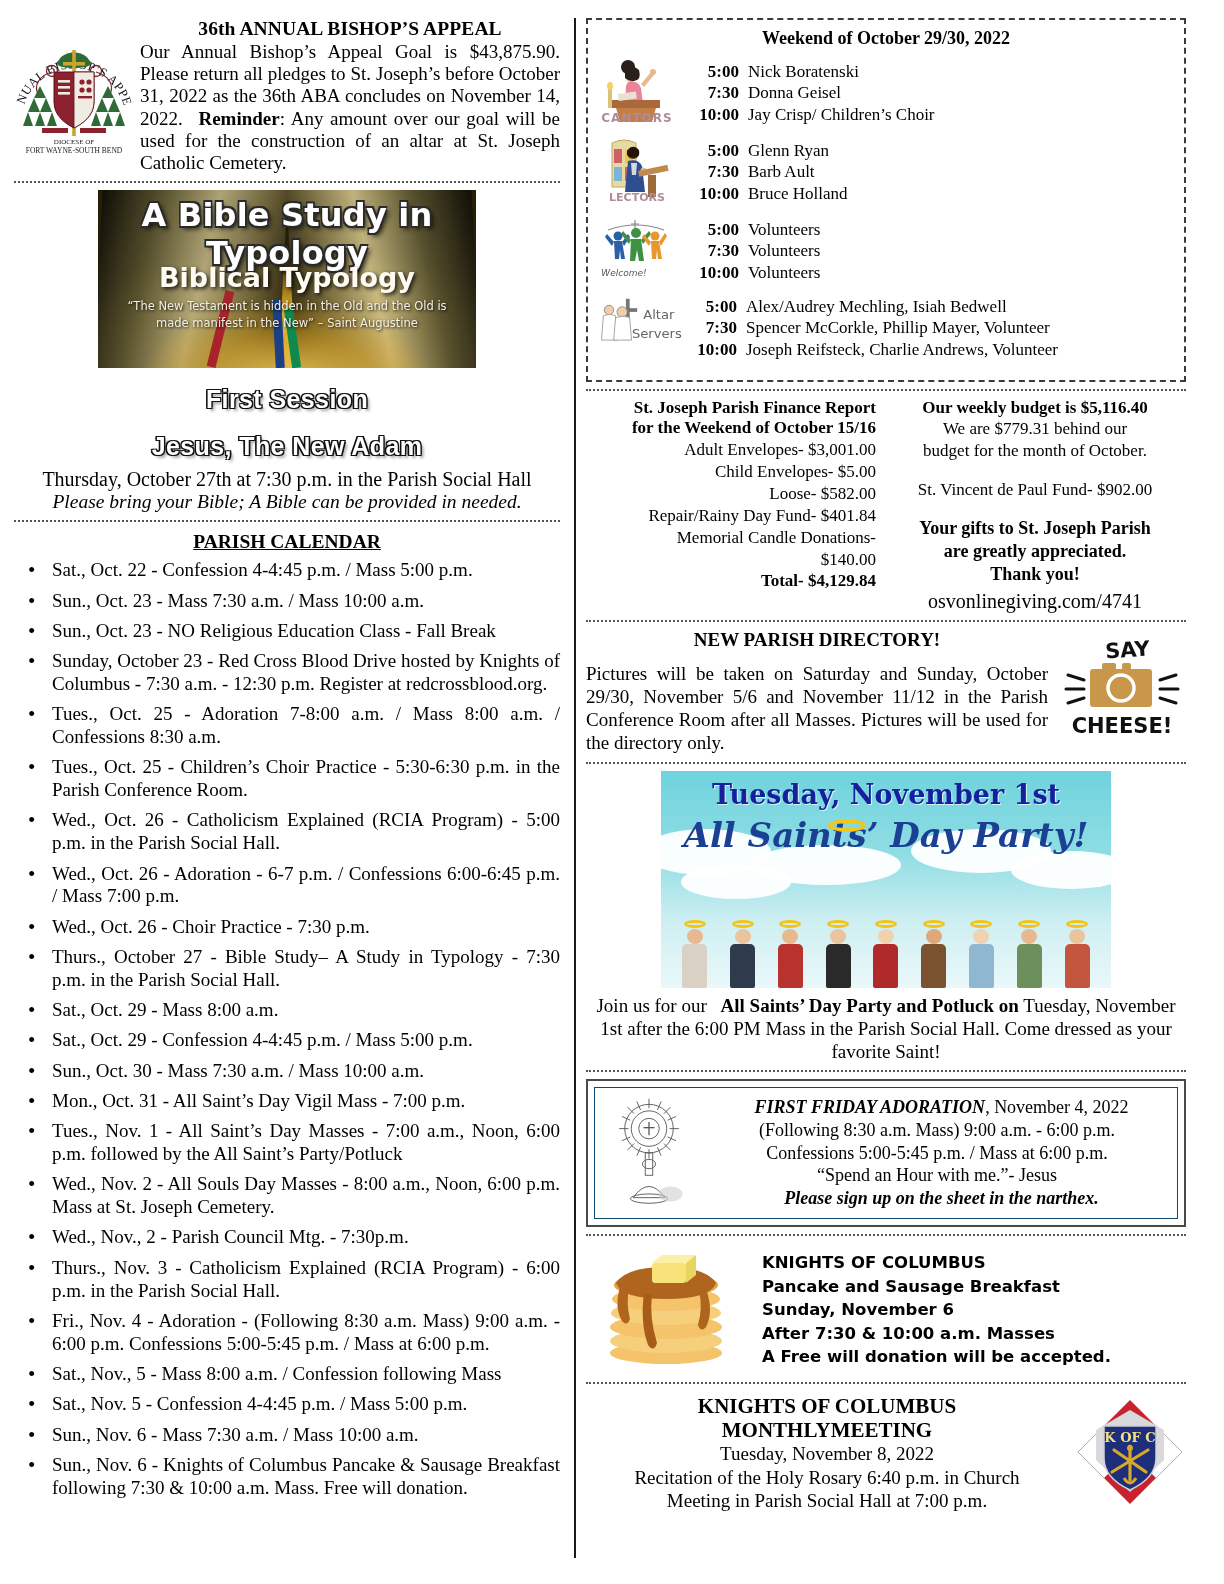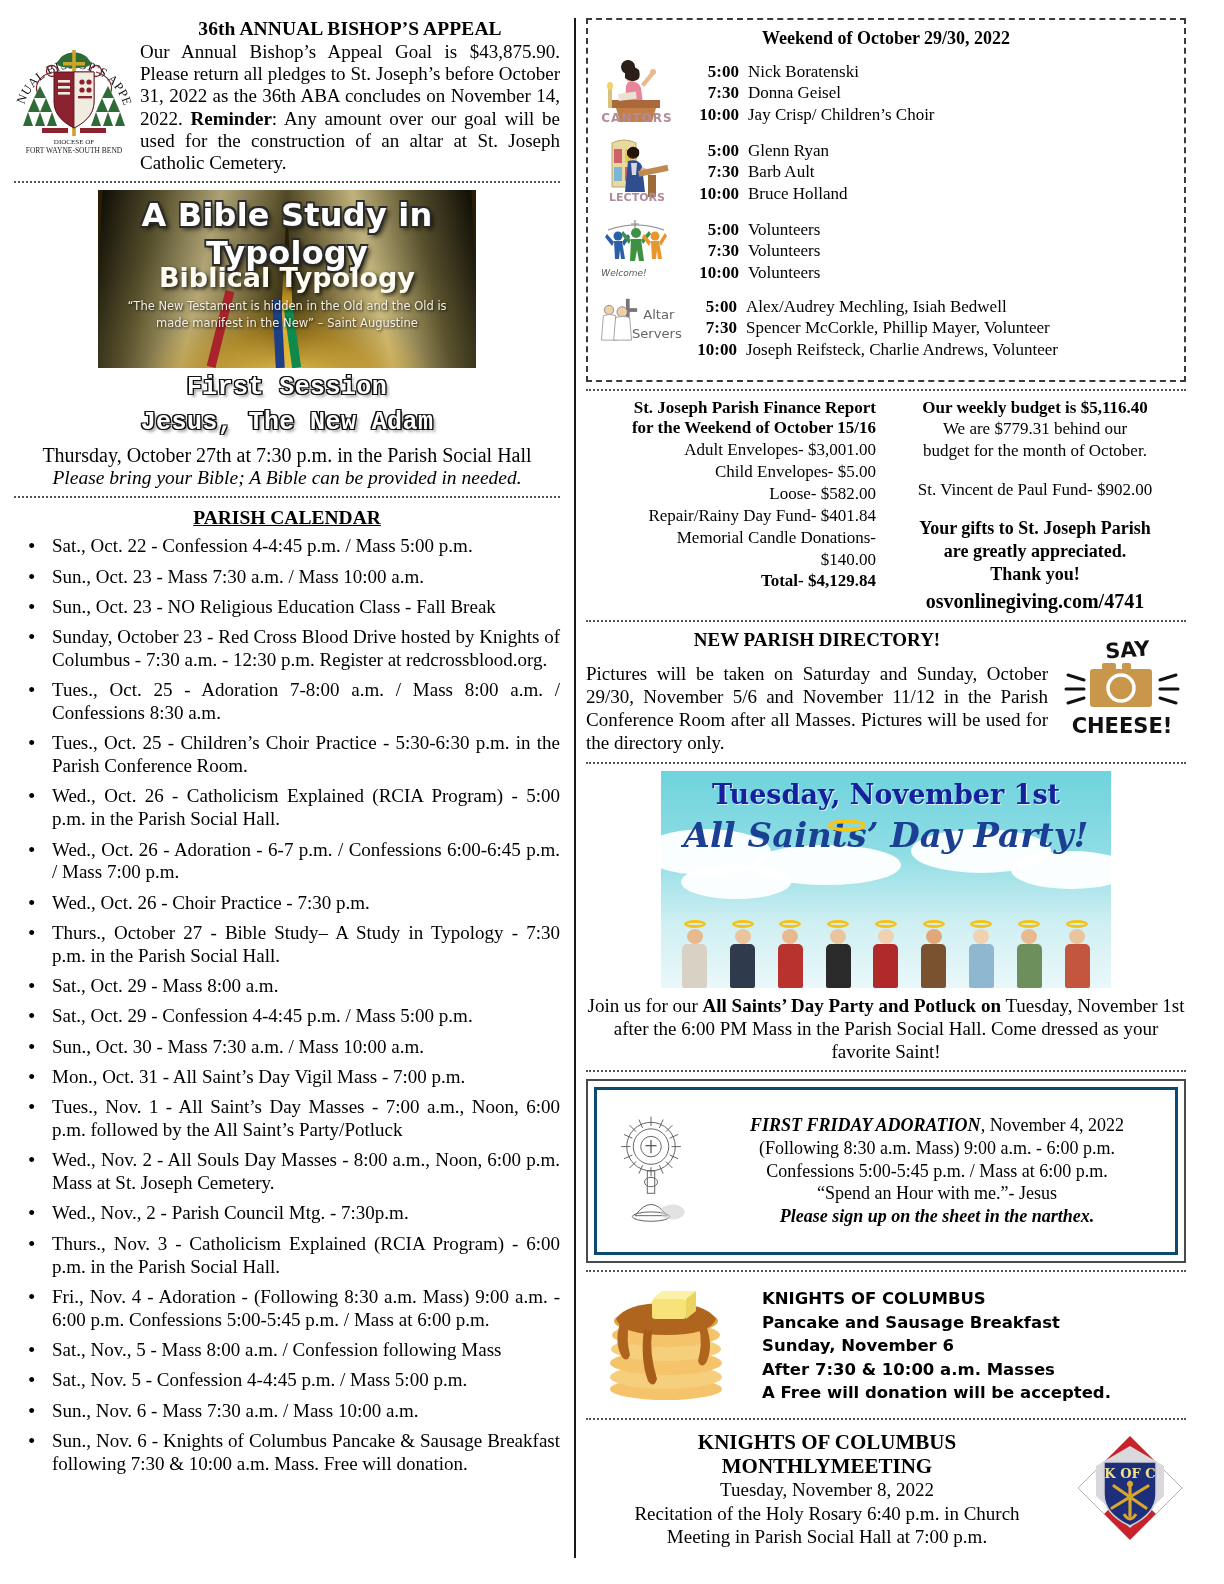--- a/index.html
+++ b/index.html
@@ -11,21 +11,21 @@
     position: relative;
     overflow: hidden;
   }
   .page { display: flex; width: 1224px; height: 1584px; padding: 18px 14px 0 14px; }
   .col-left { width: 560px; padding-right: 14px; position: relative; }
   .vrule { width: 2px; background: #1a1a1a; margin: 0 10px 0 0; height: 1540px; }
   .col-right { width: 600px; position: relative; }
 
   
   .dotted-sep { border-top: 2px dotted #555; margin: 7px 0; width: 100%; }
-  .b { font-weight: bold; }
+  .b { font-weight: bold; margin-left: 9px; }
   .i { font-style: italic; }
 
   
   .aba { display: flex; align-items: flex-start; gap: 6px; }
   .aba-logo { width: 120px; flex: 0 0 120px; padding-top: 2px; }
   .aba-body { flex: 1; }
   .aba-title { font-size: 19.5px; font-weight: bold; text-align: center; letter-spacing: .1px; margin-bottom: 1px; }
   .aba-text { font-size: 19px; line-height: 1.17; text-align: justify; text-justify: inter-word; }
 
   
@@ -63,22 +63,22 @@
     position: absolute; top: 72px; left: 0; right: 0; text-align: center;
     font-family: "DejaVu Sans", sans-serif; font-weight: bold; font-size: 27px; color: #fdfbf2;
     text-shadow: 2px 2px 4px rgba(0,0,0,.85);
   }
   .bs-q {
     position: absolute; top: 108px; left: 18px; right: 18px; text-align: center;
     font-family: "DejaVu Sans", sans-serif; font-size: 11.5px; color: #f4efe2; line-height: 1.45;
     text-shadow: 1px 1px 3px rgba(0,0,0,.9);
   }
   .bs-sess {
-    font-family: Liberation Mono, monospace; font-weight: bold; font-size: 25px;
-    color: #fff; text-align: center; line-height: 1.18; margin-top: 5px;
+    font-family: Liberation Sans, sans-serif; font-weight: bold; font-size: 25px;
+    color: #fff; text-align: center; line-height: 1.18; margin-top: 17px;
     text-shadow: -1.4px -1.4px 0 #111, 1.4px -1.4px 0 #111, -1.4px 1.4px 0 #111, 1.4px 1.4px 0 #111, 3px 3px 3px rgba(150,150,150,.85);
     letter-spacing: .4px;
   }
   .bs-when { font-size: 20px; text-align: center; margin-top: 7px; }
   .bs-bring { font-size: 19.5px; font-style: italic; text-align: center; }
 
   
   .pc-title { font-size: 19.5px; font-weight: bold; text-align: center; text-decoration: underline; margin: 9px 0 6px 0; }
   ul.cal { list-style: none; }
   ul.cal li {
@@ -103,21 +103,21 @@
   .icolbl { font-family: "DejaVu Sans", sans-serif; font-size: 12px; font-weight: bold; color: #b08b9c; letter-spacing: 1px; }
 
   
   .fin { display: flex; gap: 8px; margin-top: 4px; }
   .fin-l { width: 290px; flex: 0 0 290px; text-align: right; }
   .fin-r { flex: 1; text-align: center; }
   .fin-h { font-size: 17px; font-weight: bold; line-height: 1.2; }
   .fin-i { font-size: 17px; line-height: 1.3; }
   .fin-tot { font-size: 17px; font-weight: bold; }
   .fin-thanks { font-size: 18px; font-weight: bold; line-height: 1.3; }
-  .fin-url { font-size: 20px; font-weight: bold; margin-top: 3px; }
+  .fin-url { font-size: 20px; font-weight: normal; margin-top: 3px; }
 
   
   .dir { display: flex; gap: 10px; align-items: flex-start; }
   .dir-txt { flex: 1; }
   .dir-h { font-size: 19px; font-weight: bold; text-align: center; margin-bottom: 11px; }
   .dir-p { font-size: 19px; line-height: 1.22; text-align: justify; text-justify: inter-word; }
   .dir-ico { width: 128px; flex: 0 0 128px; padding-top: 6px; }
 
   
   .as-banner {
@@ -137,21 +137,21 @@
   .as-halo { position: absolute; top: 48px; left: 167px; width: 38px; height: 13px; border: 4px solid #f5c518; border-radius: 50%; }
   .saints { position: absolute; bottom: 0; left: 0; right: 0; height: 74px; display: flex; justify-content: space-around; align-items: flex-end; padding: 0 10px; }
   .saint { width: 32px; position: relative; }
   .s-halo { width: 22px; height: 8px; border: 3px solid #f3c417; border-radius: 50%; margin: 0 auto 1px auto; }
   .s-head { width: 16px; height: 15px; border-radius: 50%; margin: 0 auto; }
   .s-body { width: 25px; height: 44px; margin: 0 auto; border-radius: 5px 5px 2px 2px; }
   .as-caption { font-size: 19px; line-height: 1.22; text-align: center; margin-top: 6px; }
 
   
   .ff-box { border: 2px solid #4a4a4a; padding: 6px; margin-top: 2px; }
-  .ff-in { border: 3px solid #0c4a6e; padding: 24px 6px; display: flex; align-items: center; gap: 6px; }
+  .ff-in { border: 1px solid #0c4a6e; padding: 8px 6px; display: flex; align-items: center; gap: 6px; }
   .ff-ico { width: 96px; flex: 0 0 96px; text-align: center; }
   .ff-txt { flex: 1; text-align: center; font-size: 18px; line-height: 1.26; }
 
   
   .pk { display: flex; align-items: center; gap: 16px; padding: 6px 0 4px 0; }
   .pk-ico { width: 160px; flex: 0 0 160px; }
   .pk-txt { flex: 1; font-family: "DejaVu Sans", sans-serif; font-weight: bold; font-size: 16.5px; line-height: 1.42; }
 
   
   .kc { display: flex; align-items: center; gap: 6px; padding-top: 4px; }

